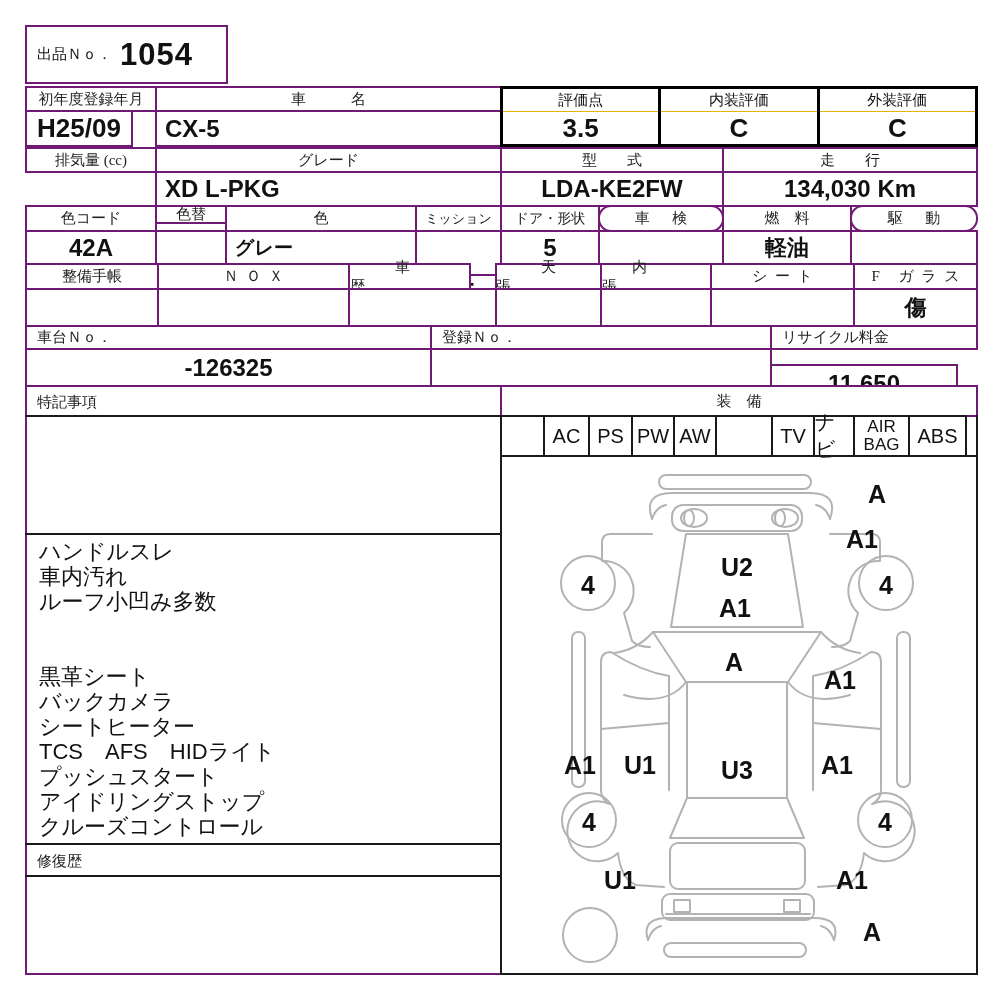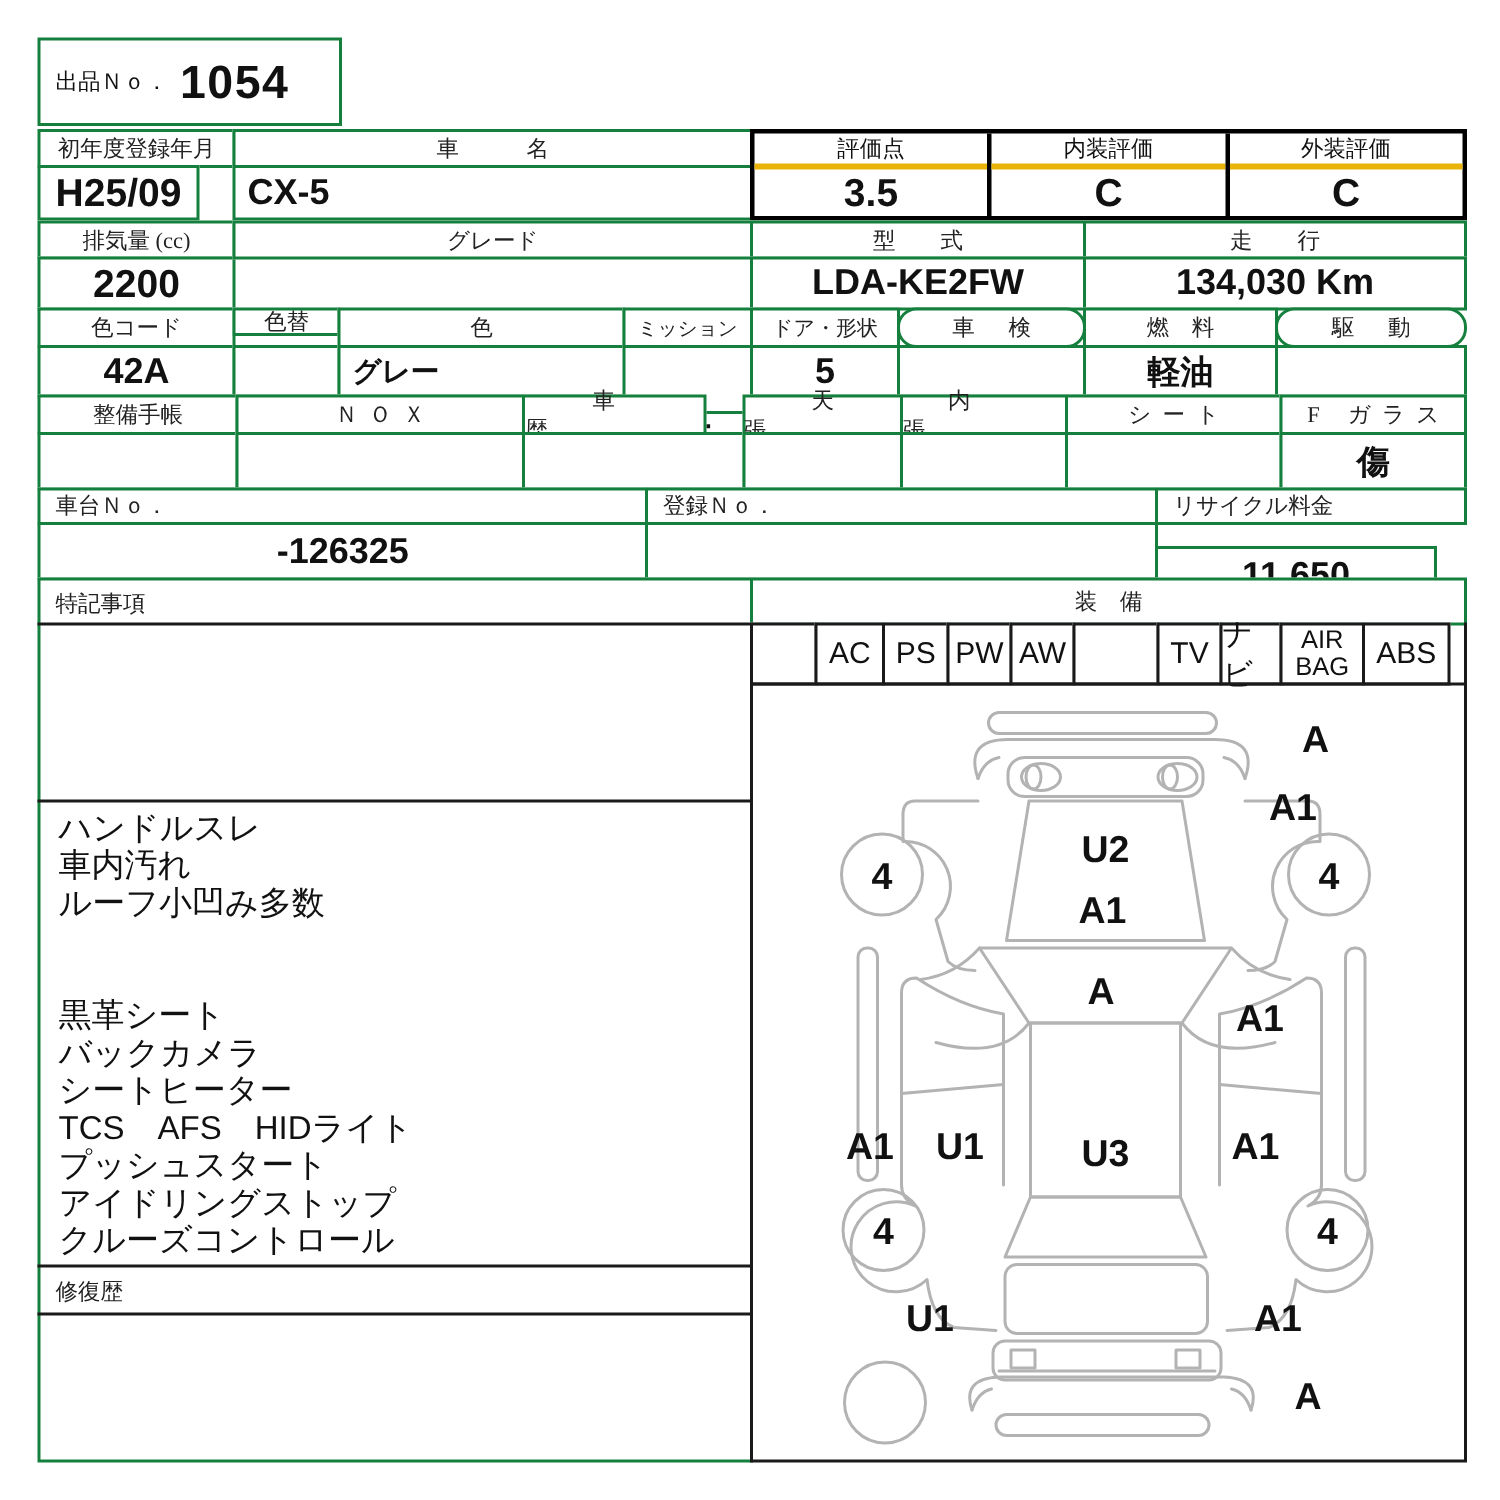--- a/index.html
+++ b/index.html
@@ -1,37 +1,37 @@
 <!DOCTYPE html>
 <html><head>
 <meta charset="utf-8">
 <style>
   html,body{margin:0;padding:0;background:#fff;}
   #sheet{position:relative;width:1000px;height:1000px;background:#ffffff;
          font-family:"Liberation Sans",sans-serif;color:#111;overflow:hidden;}
-  .cell{position:absolute;box-sizing:border-box;border:2px solid #15803d;background:#fff;}
+  .cell{position:absolute;box-sizing:border-box;border:2px solid #701a75;background:#fff;}
   .lbl{font-family:"Liberation Serif",serif;font-size:15px;color:#222;
        display:flex;align-items:center;justify-content:center;}
   .lbl-left{justify-content:flex-start;padding-left:10px;}
   .val{font-weight:bold;font-size:24px;display:flex;align-items:center;justify-content:center;}
   .val-left{justify-content:flex-start;padding-left:8px;}
   .sp05{letter-spacing:.5em;text-indent:.5em;}
   .sp1{letter-spacing:1em;text-indent:1em;}
   .sp15{letter-spacing:1.5em;text-indent:1.5em;border-radius:13px;}
   .sp2{letter-spacing:2em;text-indent:2em;}
   .sp3{letter-spacing:3em;text-indent:3em;}
   
   #auction-box{left:25px;top:25px;width:203px;height:59px;display:flex;align-items:center;}
   #auction-box .small{font-family:"Liberation Serif",serif;font-size:15px;margin-left:10px;}
   #auction-box .big{font-size:31px;font-weight:bold;margin-left:8px;letter-spacing:1px;}
   
   #eval-box{left:500px;top:86px;width:478px;height:61px;border:3px solid #000;display:flex;}
   .eval-col{flex:1;display:flex;flex-direction:column;}
   .eval-col + .eval-col{border-left:3px solid #000;}
-  .eval-head{height:22px;border-bottom:4px solid #eab308;font-family:"Liberation Serif",serif;
+  .eval-head{height:22px;border-bottom:1px solid #eab308;font-family:"Liberation Serif",serif;
              font-size:15px;display:flex;align-items:center;justify-content:center;}
   .eval-val{flex:1;display:flex;align-items:center;justify-content:center;font-weight:bold;font-size:26px;}
   
   .panel-line{position:absolute;left:0;height:2px;background:#1a1a1a;width:100%;}
   .note-line{min-height:25px;line-height:25px;font-size:22px;}
   #notes-s1{position:absolute;left:25px;top:417px;width:477px;height:116px;padding:30px 0 0 14px;box-sizing:border-box;font-size:23px;}
   #notes-s2{position:absolute;left:25px;top:535px;width:477px;height:308px;padding:4px 0 0 14px;box-sizing:border-box;}
   
   .eq-cell{position:absolute;box-sizing:border-box;border:2px solid #1a1a1a;background:#fff;
            display:flex;align-items:center;justify-content:center;font-size:20px;top:415px;height:42px;}
@@ -65,22 +65,22 @@
       <div class="eval-head">内装評価</div>
       <div class="eval-val">C</div>
     </div>
     <div class="eval-col">
       <div class="eval-head">外装評価</div>
       <div class="eval-val">C</div>
     </div>
   </div>
 
   <div class="cell lbl" style="left:25px;top:147px;width:132px;height:26px;">排気量 (cc)</div>
-  <div class="cell val" style="left:25px;top:171px;width:132px;height:36px;font-size:26px;">2200</div>
   <div class="cell lbl" style="left:155px;top:147px;width:347px;height:26px;">グレード</div>
+  <div class="cell val val-left" style="left:155px;top:171px;width:347px;height:36px;">XD L-PKG</div>
   <div class="cell lbl sp2" style="left:500px;top:147px;width:224px;height:26px;">型式</div>
   <div class="cell val" style="left:500px;top:171px;width:224px;height:36px;">LDA-KE2FW</div>
   <div class="cell lbl sp2" style="left:722px;top:147px;width:256px;height:26px;">走行</div>
   <div class="cell val" style="left:722px;top:171px;width:256px;height:36px;">134,030 Km</div>
 
   <div class="cell lbl" style="left:25px;top:205px;width:132px;height:27px;">色コード</div>
   <div class="cell val" style="left:25px;top:230px;width:132px;height:35px;">42A</div>
   <div class="cell lbl" style="left:155px;top:205px;width:72px;height:19px;font-family:Liberation Serif, serif;">色替</div>
   <div class="cell val" style="left:155px;top:230px;width:72px;height:35px;"></div>
   <div class="cell lbl" style="left:225px;top:205px;width:192px;height:27px;">色</div>

